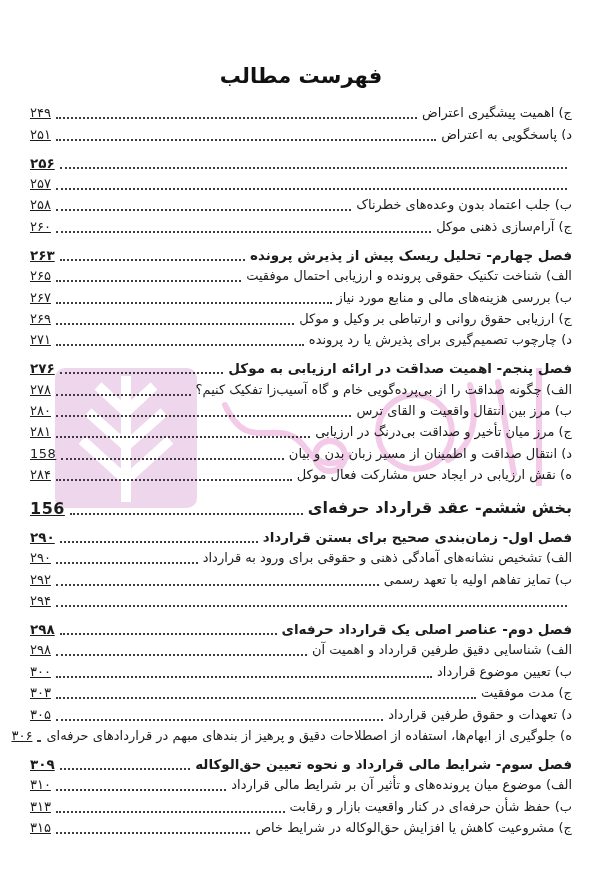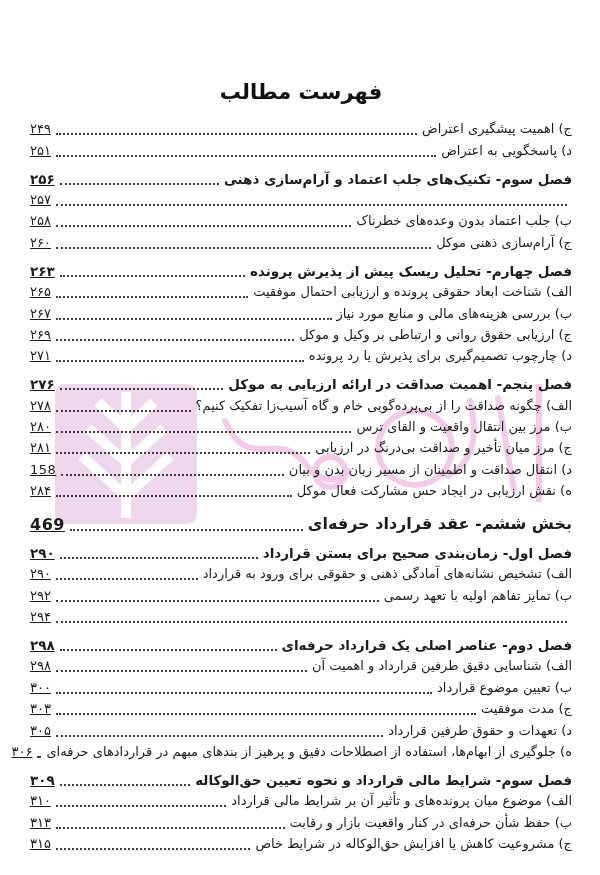--- a/index.html
+++ b/index.html
@@ -1,19 +1,19 @@
 <!DOCTYPE html>
 <html lang="fa" dir="rtl"><head>
 <meta charset="utf-8">
 <style>
   html,body{margin:0;padding:0;background:#ffffff;}
   .page{
     position:relative;
     width:600px;height:846px;
-    margin:16px auto;
+    margin:0 auto;
     background:#ffffff;
     overflow:hidden;
     direction:rtl;
     font-family:"DejaVu Sans", sans-serif;
     color:#1c1c1c;
   }
   .watermark{
     position:absolute;left:0;top:360px;width:600px;height:170px;
     z-index:0;pointer-events:none;
   }
@@ -79,21 +79,20 @@
     <span class="t">ج) اهمیت پیشگیری اعتراض</span>
     <span class="dots"></span>
     <span class="n">۲۴۹</span>
   </div>
         <div class="row item">
     <span class="t">د) پاسخگویی به اعتراض</span>
     <span class="dots"></span>
     <span class="n">۲۵۱</span>
   </div>
         <div class="row chapter">
-    <span class="t">فصل سوم- تکنیک‌های جلب اعتماد و آرام‌سازی ذهنی</span>
     <span class="dots"></span>
     <span class="n">۲۵۶</span>
   </div>
         <div class="row item">
     <span class="dots"></span>
     <span class="n">۲۵۷</span>
   </div>
         <div class="row item">
     <span class="t">ب) جلب اعتماد بدون وعده‌های خطرناک</span>
     <span class="dots"></span>
@@ -103,21 +102,21 @@
     <span class="t">ج) آرام‌سازی ذهنی موکل</span>
     <span class="dots"></span>
     <span class="n">۲۶۰</span>
   </div>
         <div class="row chapter">
     <span class="t">فصل چهارم- تحلیل ریسک پیش از پذیرش پرونده</span>
     <span class="dots"></span>
     <span class="n">۲۶۳</span>
   </div>
         <div class="row item">
-    <span class="t">الف) شناخت ابعاد حقوقی پرونده و ارزیابی احتمال موفقیت</span>
+    <span class="t">الف) شناخت تکنیک حقوقی پرونده و ارزیابی احتمال موفقیت</span>
     <span class="dots"></span>
     <span class="n">۲۶۵</span>
   </div>
         <div class="row item">
     <span class="t">ب) بررسی هزینه‌های مالی و منابع مورد نیاز</span>
     <span class="dots"></span>
     <span class="n">۲۶۷</span>
   </div>
         <div class="row item">
     <span class="t">ج) ارزیابی حقوق روانی و ارتباطی بر وکیل و موکل</span>
@@ -155,21 +154,21 @@
     <span class="n">158</span>
   </div>
         <div class="row item">
     <span class="t">ه) نقش ارزیابی در ایجاد حس مشارکت فعال موکل</span>
     <span class="dots"></span>
     <span class="n">۲۸۴</span>
   </div>
         <div class="row section">
     <span class="t">بخش ششم- عقد قرارداد حرفه‌ای</span>
     <span class="dots"></span>
-    <span class="n">469</span>
+    <span class="n">156</span>
   </div>
         <div class="row chapter">
     <span class="t">فصل اول- زمان‌بندی صحیح برای بستن قرارداد</span>
     <span class="dots"></span>
     <span class="n">۲۹۰</span>
   </div>
         <div class="row item">
     <span class="t">الف) تشخیص نشانه‌های آمادگی ذهنی و حقوقی برای ورود به قرارداد</span>
     <span class="dots"></span>
     <span class="n">۲۹۰</span>

